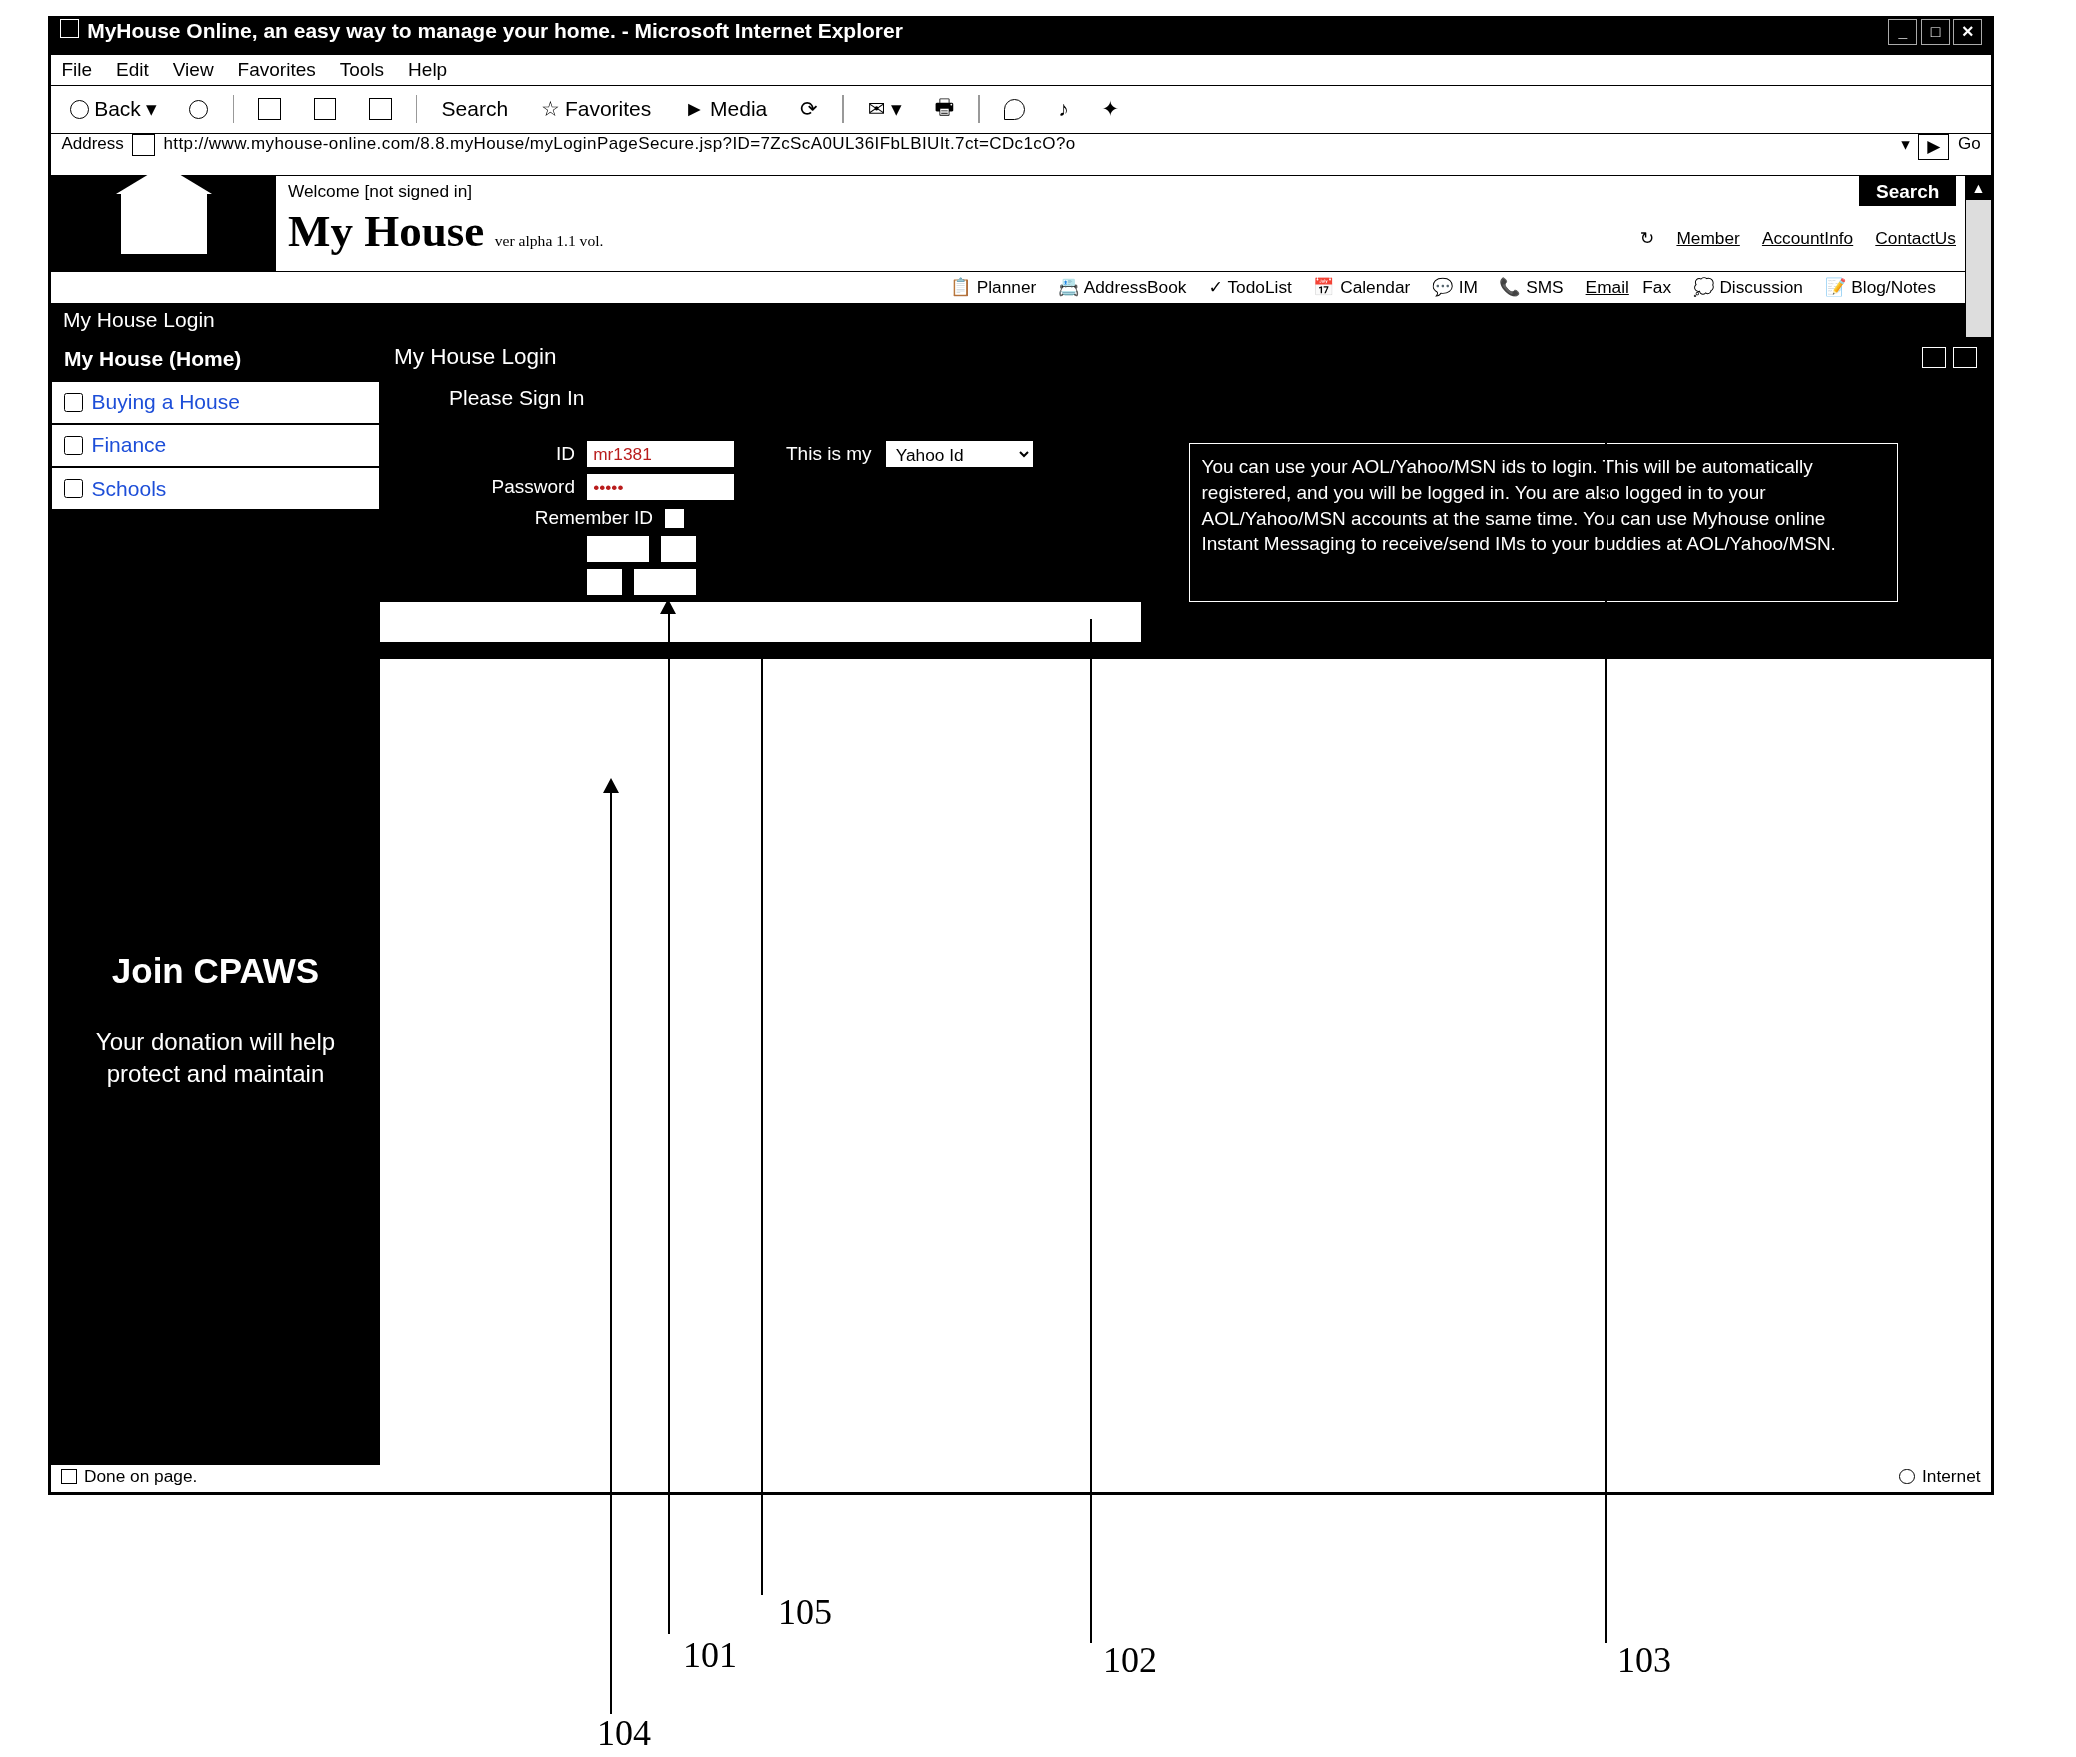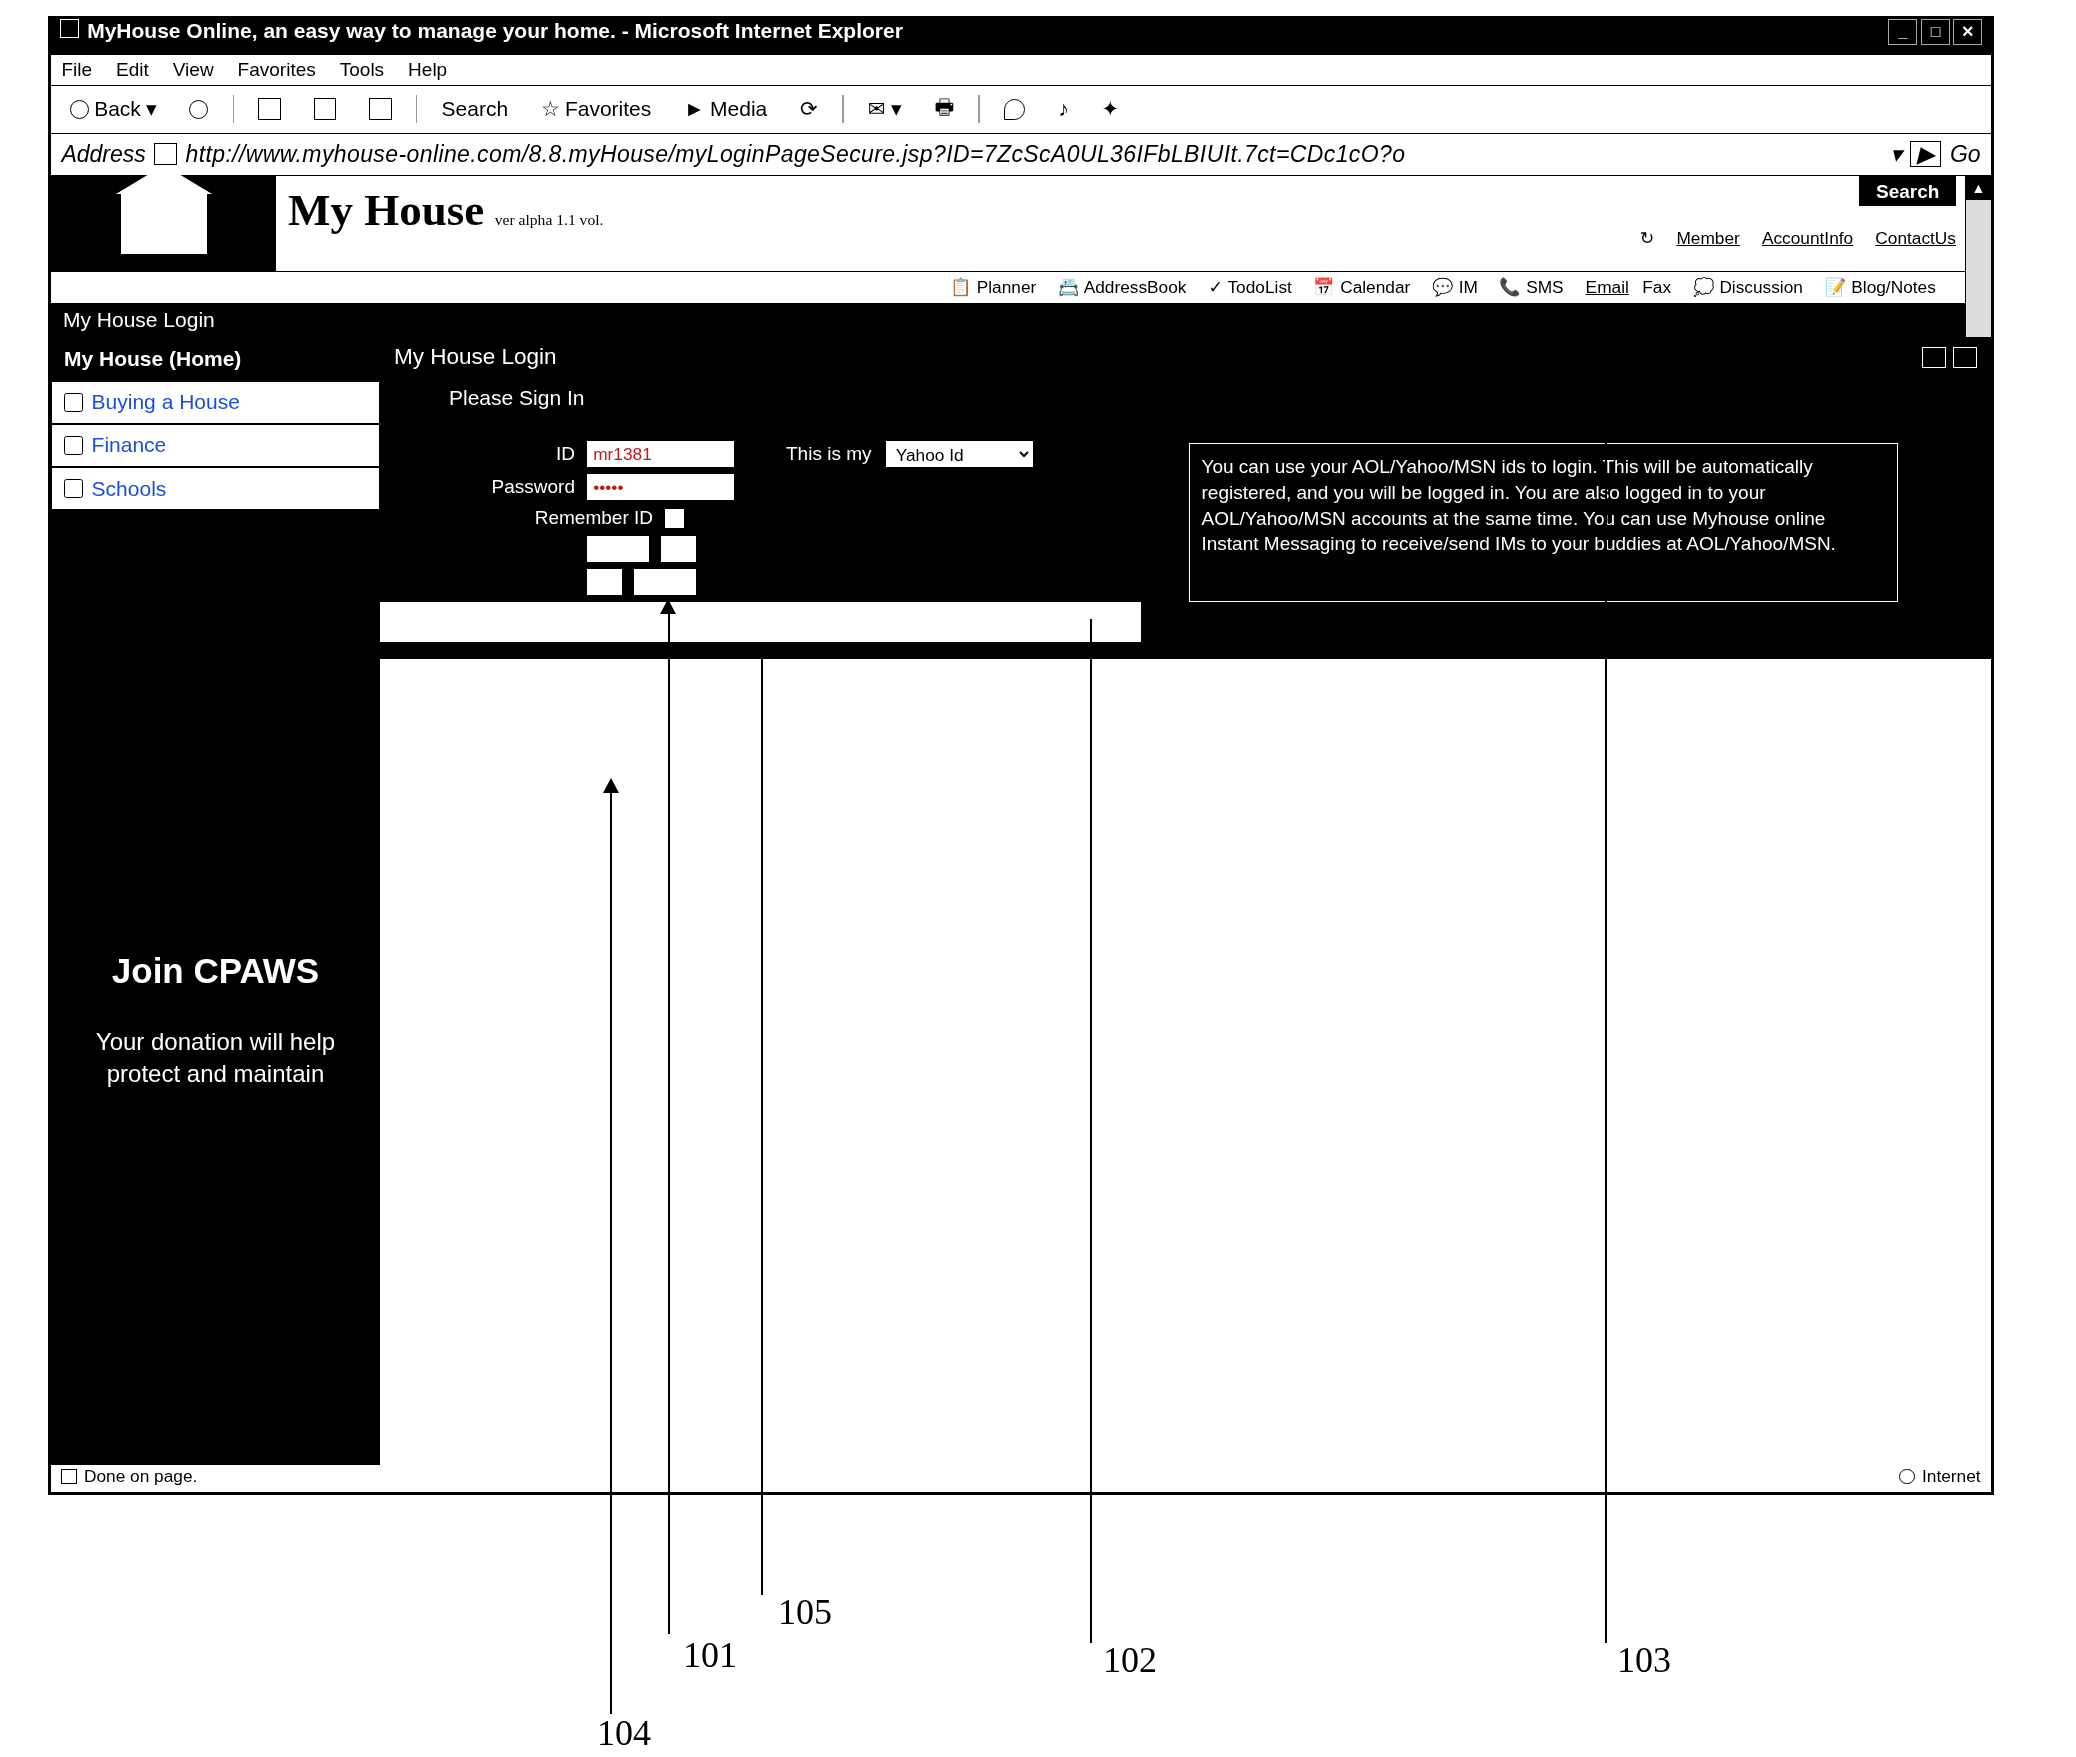--- a/index.html
+++ b/index.html
@@ -6,21 +6,21 @@
 body { font-family: Arial, sans-serif; background: #fff; font-size: 19px; }
 .figure-wrap { position: relative; width: 2076px; height: 1758px; background: #fff; }
 .browser { position: absolute; left: 48px; top: 15.6px; width: 1946px; height: 1479px; border: 3.5px solid #000; background: #fff; }
 .titlebar { height: 36px; background: #000; color: #fff; display: flex; padding: 0 8.6px; font-size: 21px; font-weight: bold; }
 .titlebar .caption { flex: 1; }
 .titlebar .ctl { width: 29px; height: 26px; background: #000; border: 1.7px solid #aaa; margin-left: 3.5px; display: flex; align-items: center; justify-content: center; color:#fff; font-weight:bold; font-size:15.6px; }
 .menubar { height: 31px; border-bottom: 0.9px solid #000; display: flex; align-items: center; padding: 0 10.4px; gap: 24px; font-size: 19px; }
 .toolbar { height: 48px; border-bottom: 0.9px solid #000; display: flex; align-items: center; padding: 0 10.4px; gap: 15.6px; font-size: 21px; }
 .tbtn { display: inline-flex; align-items: center; gap: 5.2px; padding: 2.6px 8.6px; }
 .icon-sq { width: 22.5px; height: 22.5px; border: 1.7px solid #000; display:inline-block; }
-.addrbar { height: 42px; border-bottom: 1.7px solid #000; display: flex; align-items: center; padding: 0 10.4px; gap: 8.6px; font-size: 23px; font-style: italic; }
+.addrbar { height: 42px; border-bottom: 1.7px solid #000; display: flex; align-items: flex-start; padding: 0 10.4px; gap: 8.6px; font-size: 17px; }
 .addrbar .url { flex: 1; font-family: Arial; letter-spacing: 0.4px; }
 .go-btn { width: 31px; height: 26px; border: 1.7px solid #000; display:flex; align-items:center; justify-content:center; }
 .content { position: relative; height: calc(100% - 36px - 31px - 48px - 42px - 31px); background: #fff; }
 
 .site-header { display:flex; }
 .logo-box { width: 225px; height: 95px; background:#000; display:flex; align-items:center; justify-content:center; }
 .house { width: 86px; height: 61px; background:#fff; position:relative; border:1.7px solid #fff; }
 .house:before { content:''; position:absolute; top:-29px; left:-5.2px; width:0; height:0; border-left:48px solid transparent; border-right:48px solid transparent; border-bottom:29px solid #fff; }
 .hdr-right { flex:1; padding: 5.2px 12px; }
 .welcome { font-size: 17.3px; }
@@ -141,20 +141,21 @@
         <div class="ar">▲</div>
         <div class="track"></div>
         <div class="ar">▼</div>
       </div>
 
       <div class="site-header" style="position:relative">
         <div class="logo-box">
           <div class="house"></div>
         </div>
         <div class="hdr-right">
+          <div class="welcome">Welcome [not signed in]</div>
           <span class="title">My House</span>
           <span class="verlbl">ver alpha 1.1 vol.</span>
         </div>
         <div class="top-right"><span class="search-chip">Search</span></div>
         <div class="acct-links">
           ↻ <a>Member</a>
           <a>AccountInfo</a>
           <a>ContactUs</a>
         </div>
       </div>

